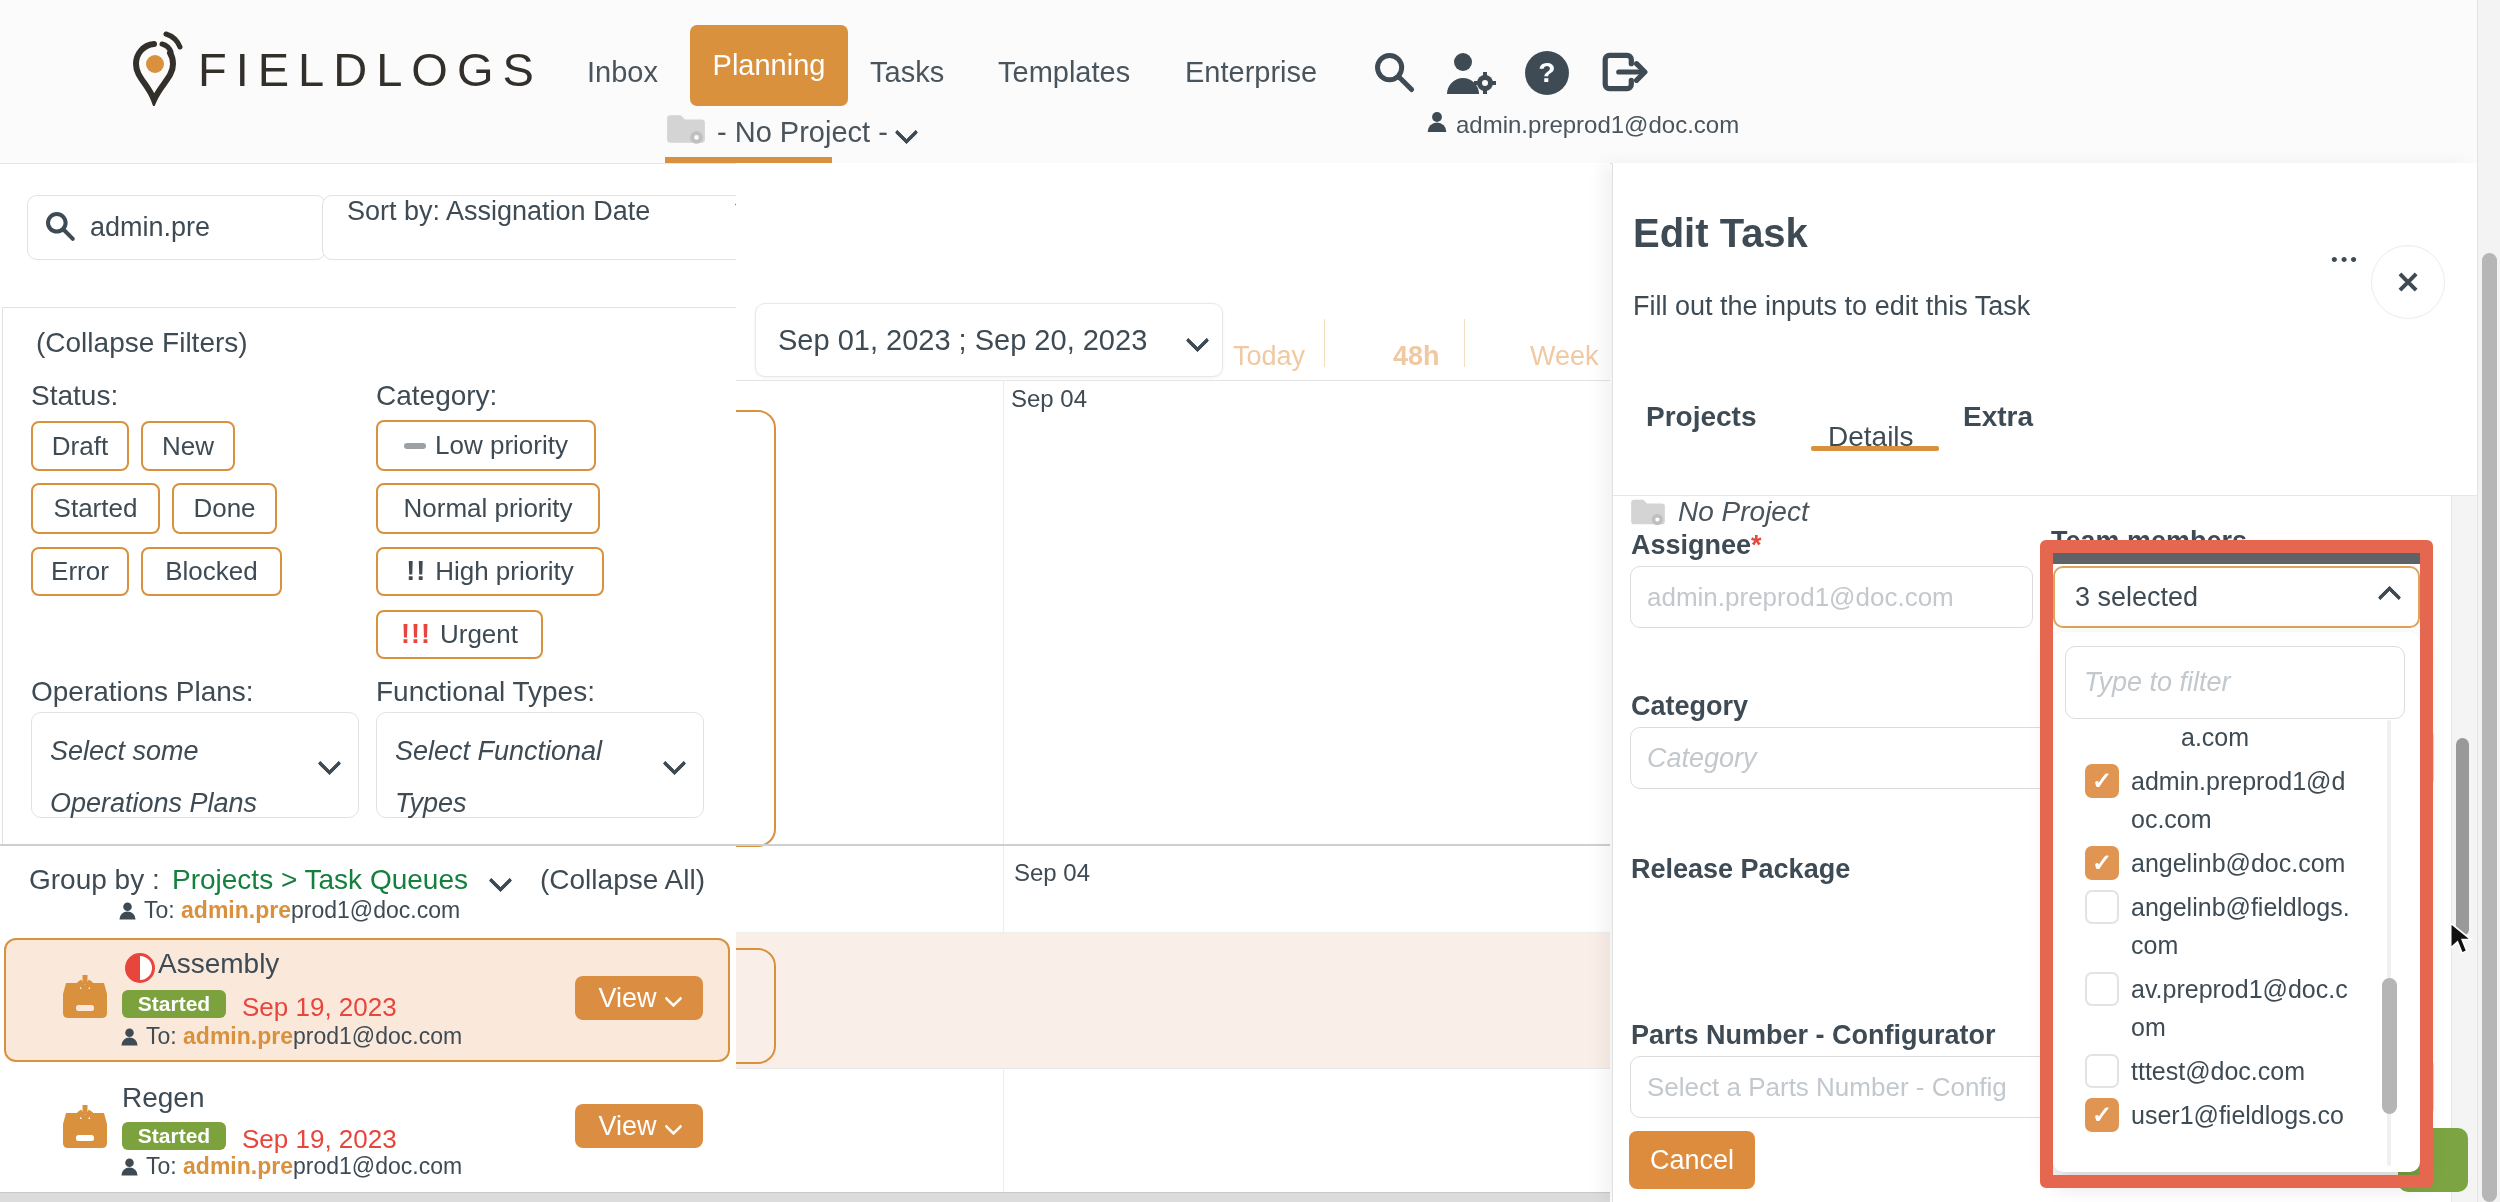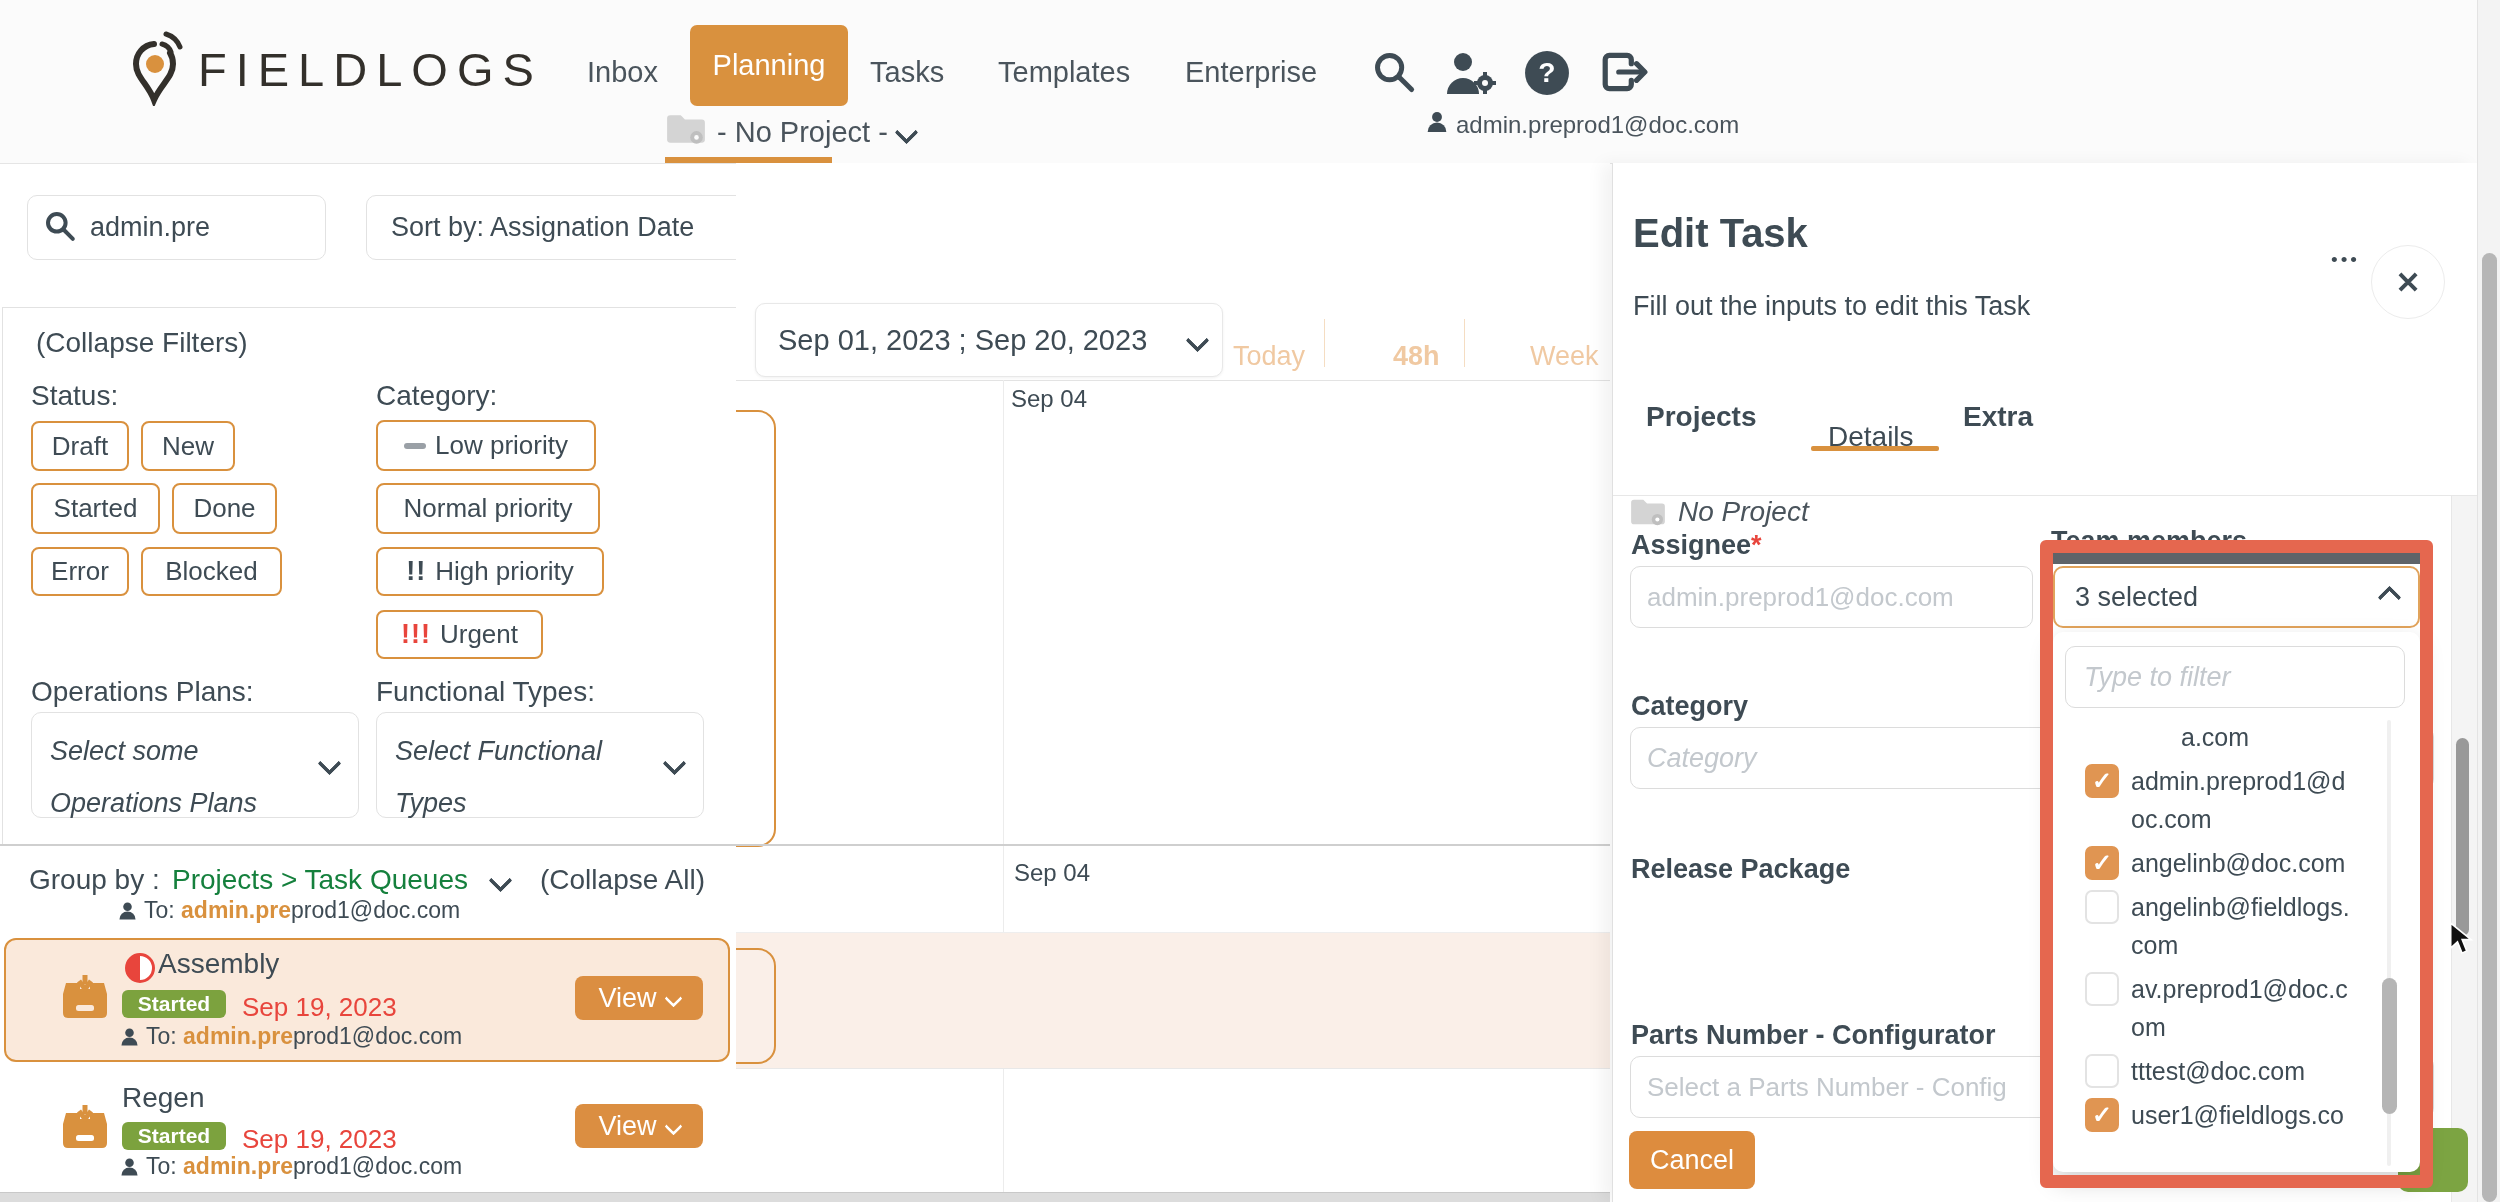--- a/index.html
+++ b/index.html
@@ -24,21 +24,21 @@
   .chev{display:inline-block;width:13px;height:13px;border-right:4px solid #3E4B54;border-bottom:4px solid #3E4B54;border-radius:2px;}
   .chev.down{transform:rotate(45deg);}
   .chev.up{transform:rotate(-135deg);}
   .chev.white{border-color:#fff;width:10px;height:10px;border-right-width:3px;border-bottom-width:3px;}
 
   
   .search-box{position:absolute;left:27px;top:195px;width:281px;height:63px;border:1px solid #e2e2e2;border-radius:10px;
               background:#fff;display:flex;align-items:center;padding-left:16px;gap:14px;}
   .search-box .val{font-size:27px;color:#3E4B54;}
   .sort-box{position:absolute;left:322px;top:195px;width:408px;height:63px;border:1px solid #e2e2e2;border-radius:10px;
-            background:#fff;display:flex;align-items:center;justify-content:space-between;padding:0 24px;font-size:27px;cursor:pointer;margin-left:44px;}
+            background:#fff;display:flex;align-items:flex-start;justify-content:space-between;padding:0 24px;font-size:27px;cursor:pointer;}
   .obtn{position:absolute;height:58px;border-radius:8px;color:#fff;font-size:27px;display:flex;align-items:center;justify-content:center;cursor:pointer;}
 
   
   .filters-card{position:absolute;left:2px;top:307px;width:734px;height:537px;background:#fff;border:1px solid #e2e2e2;border-bottom:none;}
   .flabel{position:absolute;font-size:28px;color:#3E4B54;}
   .pill{position:absolute;border:2px solid #D9913E;border-radius:8px;background:#fff;color:#3E4B54;font-size:26px;
         display:flex;align-items:center;justify-content:center;gap:9px;cursor:pointer;}
   .dash-ic{display:inline-block;width:22px;height:6px;background:#9aa0a6;border-radius:3px;}
   .bangs{font-weight:800;letter-spacing:1px;font-size:27px;}
   .bangs.red{color:#E8453C;}
@@ -102,21 +102,21 @@
 
   
   .redbox{position:absolute;left:2040px;top:540px;width:393px;height:648px;border:13px solid #E5674F;border-radius:6px;
           box-sizing:border-box;z-index:6;pointer-events:none;}
   .darkstrip{position:absolute;left:2053px;top:553px;width:367px;height:11px;background:#5f6368;z-index:5;}
   .team-select{position:absolute;left:2053px;top:566px;width:367px;height:62px;box-sizing:border-box;border:2px solid #E1A35B;
                border-radius:10px;background:#fff;z-index:5;display:flex;align-items:center;justify-content:space-between;
                padding:0 20px;font-size:27px;color:#3E4B54;cursor:pointer;}
   .dropdown{position:absolute;left:2053px;top:632px;width:367px;height:540px;background:#fff;border-radius:10px;z-index:5;
             box-shadow:0 10px 24px rgba(0,0,0,.18);}
-  .filter-input{position:absolute;left:12px;top:14px;width:340px;height:62px;box-sizing:border-box;border:1px solid #dcdcdc;
+  .filter-input{position:absolute;left:12px;top:14px;width:340px;height:73px;box-sizing:border-box;border:1px solid #dcdcdc;
                 border-radius:10px;display:flex;align-items:center;padding-left:18px;background:#fff;}
   .mlist{position:absolute;left:6px;top:86px;width:350px;height:448px;overflow:hidden;padding-left:26px;box-sizing:border-box;}
   .mrow{display:flex;align-items:flex-start;margin-bottom:6px;cursor:pointer;}
   .mrow.cont{padding-left:96px;}
   .cb{flex:none;width:34px;height:34px;border:2px solid #e3e3e3;border-radius:7px;background:#fff;margin-right:12px;margin-top:2px;
       display:flex;align-items:center;justify-content:center;box-sizing:border-box;}
   .cb.checked{background:#E09552;border-color:#E09552;color:#fff;font-size:24px;font-weight:bold;}
   .cb.checked::after{content:"✓";}
   .mlabel{width:224px;font-size:25px;line-height:38px;color:#3E4B54;word-break:break-all;}
   .inner-track{position:absolute;left:334px;top:88px;width:4px;height:446px;background:#f0f0f0;border-radius:2px;}

